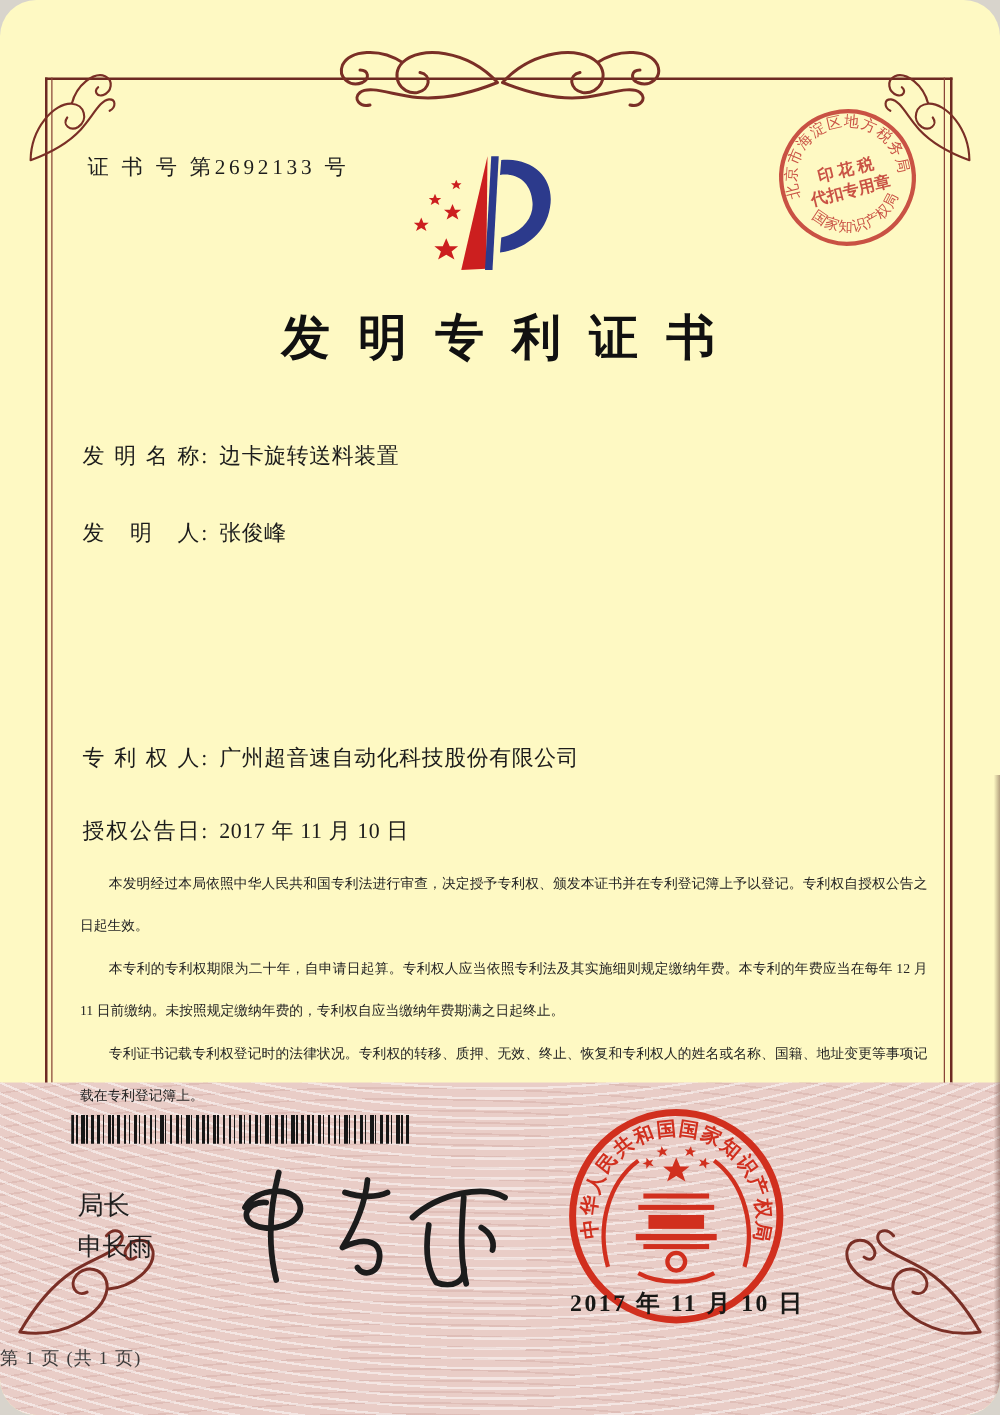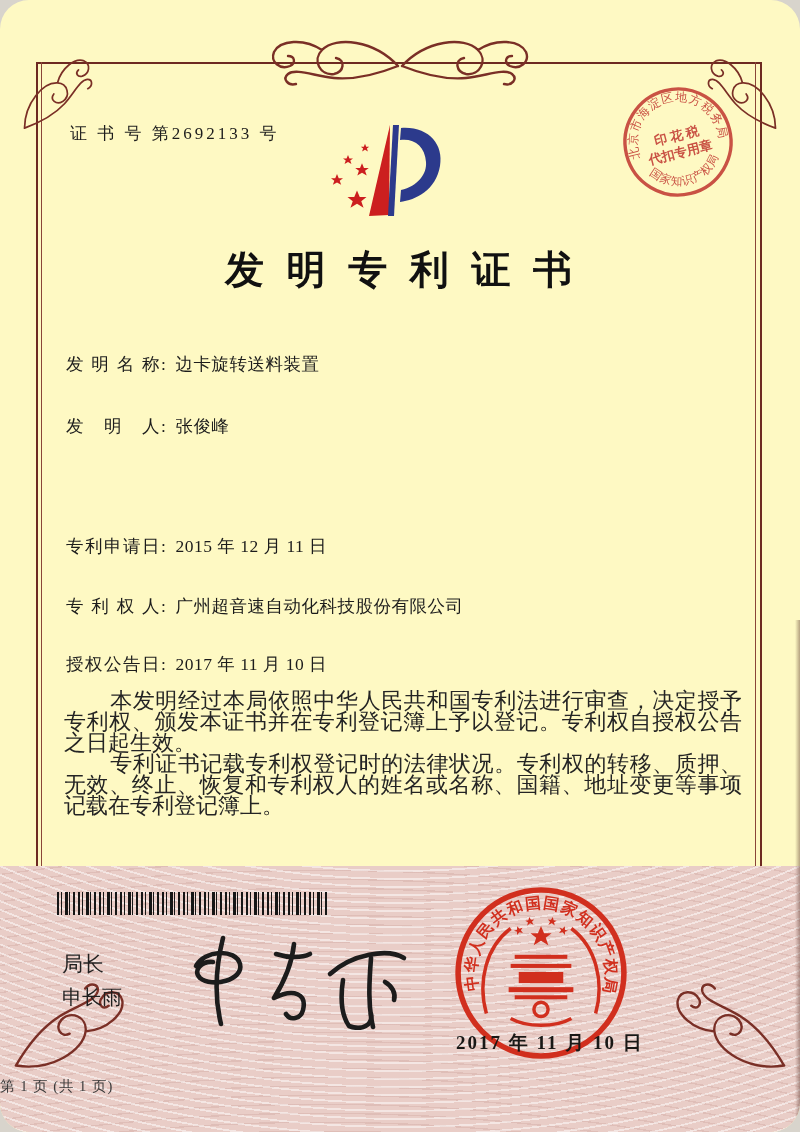--- a/index.html
+++ b/index.html
@@ -32,21 +32,21 @@
   
   .certno{position:absolute;left:70px;top:122px;font-size:17px;letter-spacing:3px;color:#1d1d1d;}
   .title{position:absolute;left:0;top:243px;width:797px;text-align:center;
     font-size:39px;font-weight:700;letter-spacing:.58em;text-indent:.58em;color:#111;}
   .field{position:absolute;left:66px;font-size:17.5px;color:#1c1c1c;letter-spacing:.5px;white-space:nowrap;}
   .field .lbl{display:inline-block;width:94px;text-align:justify;text-align-last:justify;}
   .field .col{margin:0 2px 0 1px;}
   .field .val{margin-left:7px;}
   .f0{top:352px;} .f1{top:414px;} .f2{top:474px;} .f3{top:534px;} .f4{top:594px;} .f5{top:652px;}
   .bodytext{position:absolute;left:64px;top:690px;width:678px;}
-  .bodytext p{margin:0;font-size:22px;line-height:21px;text-align:justify;
+  .bodytext p{margin:0;font-size:11px;line-height:34px;text-align:justify;
     text-indent:2.1em;color:#242424;}
   
   .barcode{position:absolute;left:57px;top:892px;width:272px;height:23px;
     background:repeating-linear-gradient(90deg,
       #161616 0 2px, transparent 2px 4px, #161616 4px 5px, transparent 5px 8px,
       #161616 8px 11px, transparent 11px 12px, #161616 12px 13px, transparent 13px 16px,
       #161616 16px 18px, transparent 18px 21px);}
   .dirtitle{position:absolute;left:62px;top:950px;font-size:21px;color:#1f1f1f;font-family:"Liberation Sans","DejaVu Sans",sans-serif;}
   .dirname{position:absolute;left:62px;top:984px;font-size:20px;color:#1f1f1f;font-family:"Liberation Sans","DejaVu Sans",sans-serif;}
   .sig{position:absolute;left:178px;top:926px;}
@@ -127,32 +127,30 @@
   </svg>
 
   <div class="title">发明专利证书</div>
 
   <div class="field f1">
     <span class="lbl">发明人</span><span class="col">:</span><span class="val">张俊峰</span>
   </div>
   <div class="field f0">
     <span class="lbl">发明名称</span><span class="col">:</span><span class="val">边卡旋转送料装置</span>
   </div>
-  <div class="field f3">
-    <span class="lbl">专利申请日</span><span class="col">:</span><span class="val">2015 年 12 月 11 日</span>
-  </div>
   <div class="field f4">
     <span class="lbl">专利权人</span><span class="col">:</span><span class="val">广州超音速自动化科技股份有限公司</span>
   </div>
   <div class="field f5">
     <span class="lbl">授权公告日</span><span class="col">:</span><span class="val">2017 年 11 月 10 日</span>
   </div>
 
   <div class="bodytext">
     <p>本发明经过本局依照中华人民共和国专利法进行审查，决定授予专利权、颁发本证书并在专利登记簿上予以登记。专利权自授权公告之日起生效。</p>
+    <p>本专利的专利权期限为二十年，自申请日起算。专利权人应当依照专利法及其实施细则规定缴纳年费。本专利的年费应当在每年 12 月 11 日前缴纳。未按照规定缴纳年费的，专利权自应当缴纳年费期满之日起终止。</p>
     <p>专利证书记载专利权登记时的法律状况。专利权的转移、质押、无效、终止、恢复和专利权人的姓名或名称、国籍、地址变更等事项记载在专利登记簿上。</p>
   </div>
 
   <div class="barcode"></div>
   <div class="dirtitle">局长</div>
   <div class="dirname">申长雨</div>
 
   <svg class="sig" width="230" height="104" viewBox="0 0 230 104">
     <g fill="none" stroke="#1c1c1c" stroke-width="4.6" stroke-linecap="round" stroke-linejoin="round">
       <path d="M45,12 C38,40 36,70 43,98"></path>

